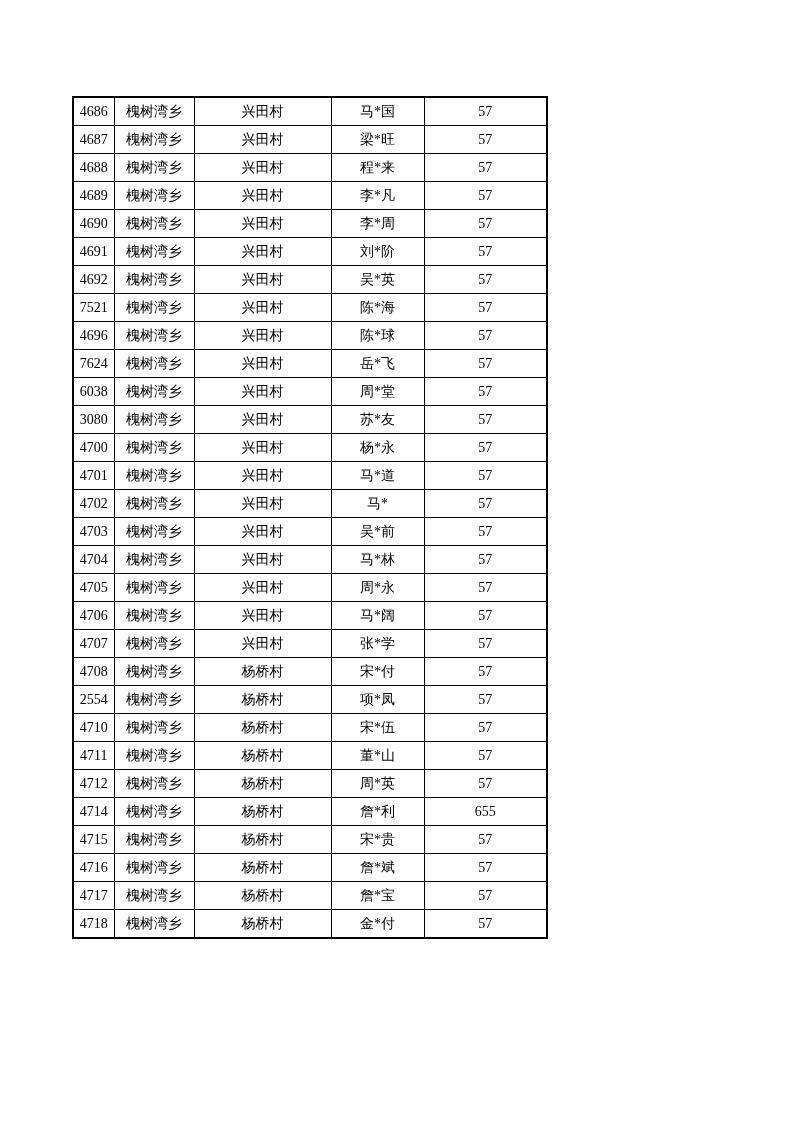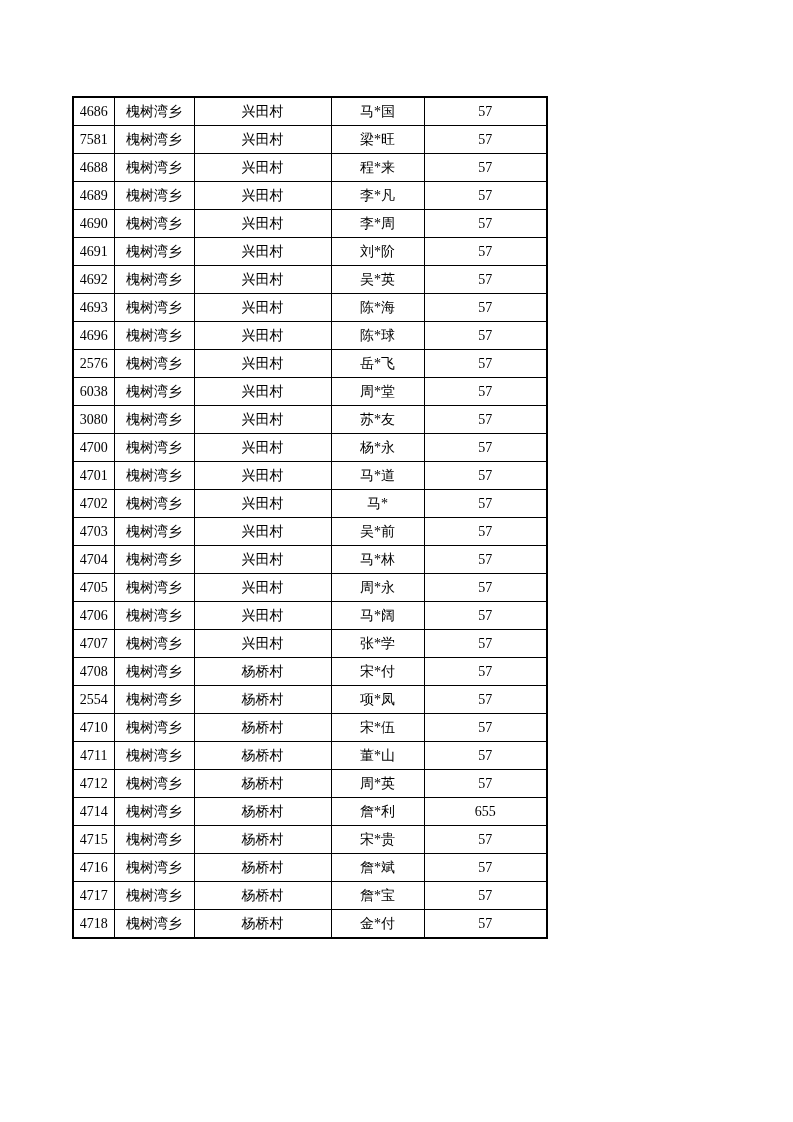--- a/index.html
+++ b/index.html
@@ -55,21 +55,21 @@
     </colgroup>
     <tbody>
         <tr>
           <td>4686</td>
           <td>槐树湾乡</td>
           <td>兴田村</td>
           <td>马*国</td>
           <td>57</td>
         </tr>
         <tr>
-          <td>7581</td>
+          <td>4687</td>
           <td>槐树湾乡</td>
           <td>兴田村</td>
           <td>梁*旺</td>
           <td>57</td>
         </tr>
         <tr>
           <td>4688</td>
           <td>槐树湾乡</td>
           <td>兴田村</td>
           <td>程*来</td>
@@ -97,35 +97,35 @@
           <td>57</td>
         </tr>
         <tr>
           <td>4692</td>
           <td>槐树湾乡</td>
           <td>兴田村</td>
           <td>吴*英</td>
           <td>57</td>
         </tr>
         <tr>
-          <td>4693</td>
+          <td>7521</td>
           <td>槐树湾乡</td>
           <td>兴田村</td>
           <td>陈*海</td>
           <td>57</td>
         </tr>
         <tr>
           <td>4696</td>
           <td>槐树湾乡</td>
           <td>兴田村</td>
           <td>陈*球</td>
           <td>57</td>
         </tr>
         <tr>
-          <td>2576</td>
+          <td>7624</td>
           <td>槐树湾乡</td>
           <td>兴田村</td>
           <td>岳*飞</td>
           <td>57</td>
         </tr>
         <tr>
           <td>6038</td>
           <td>槐树湾乡</td>
           <td>兴田村</td>
           <td>周*堂</td>

